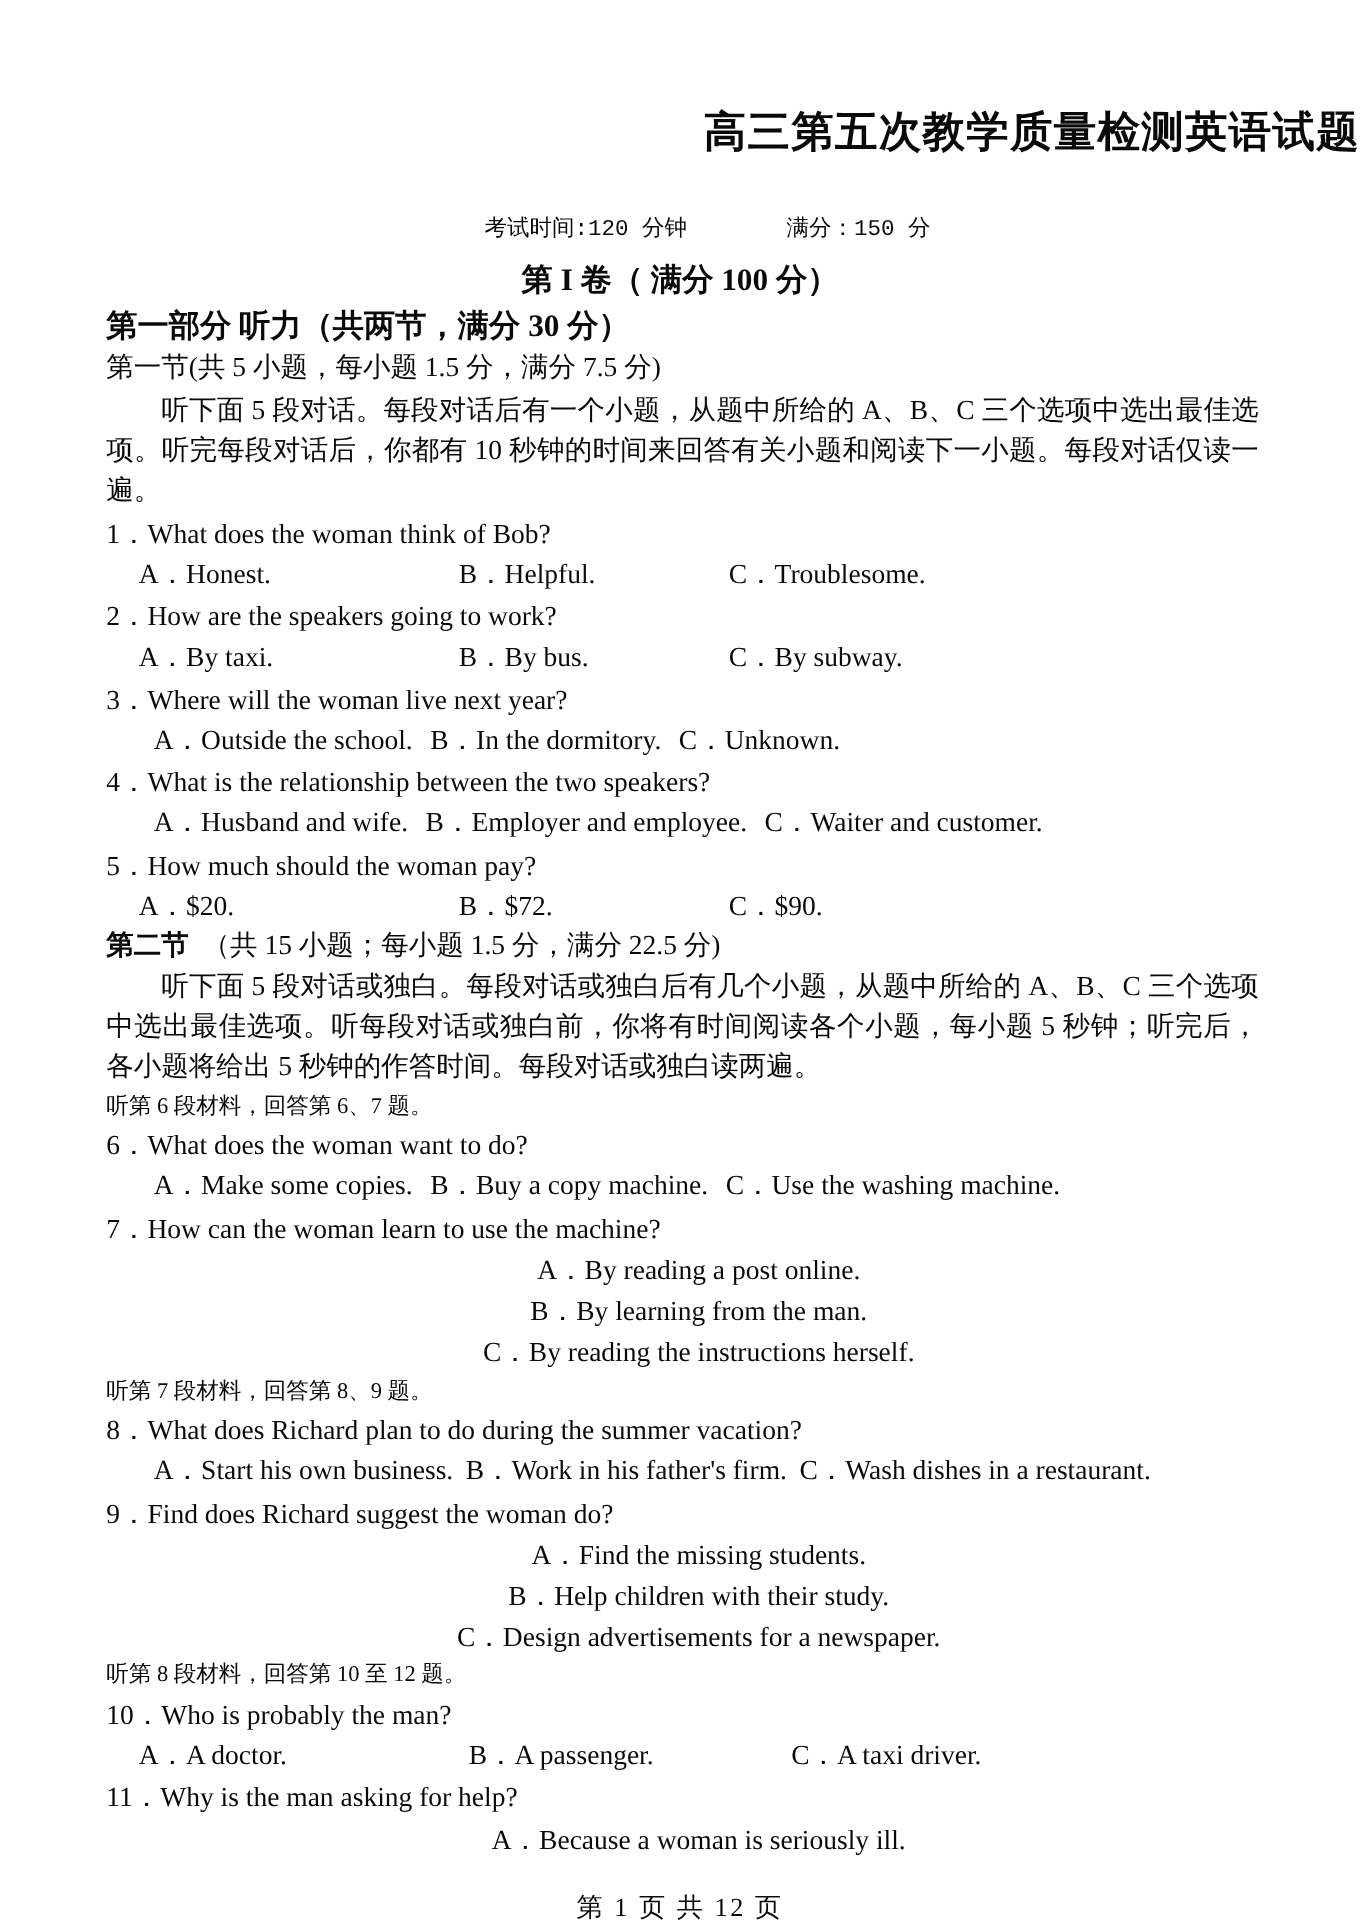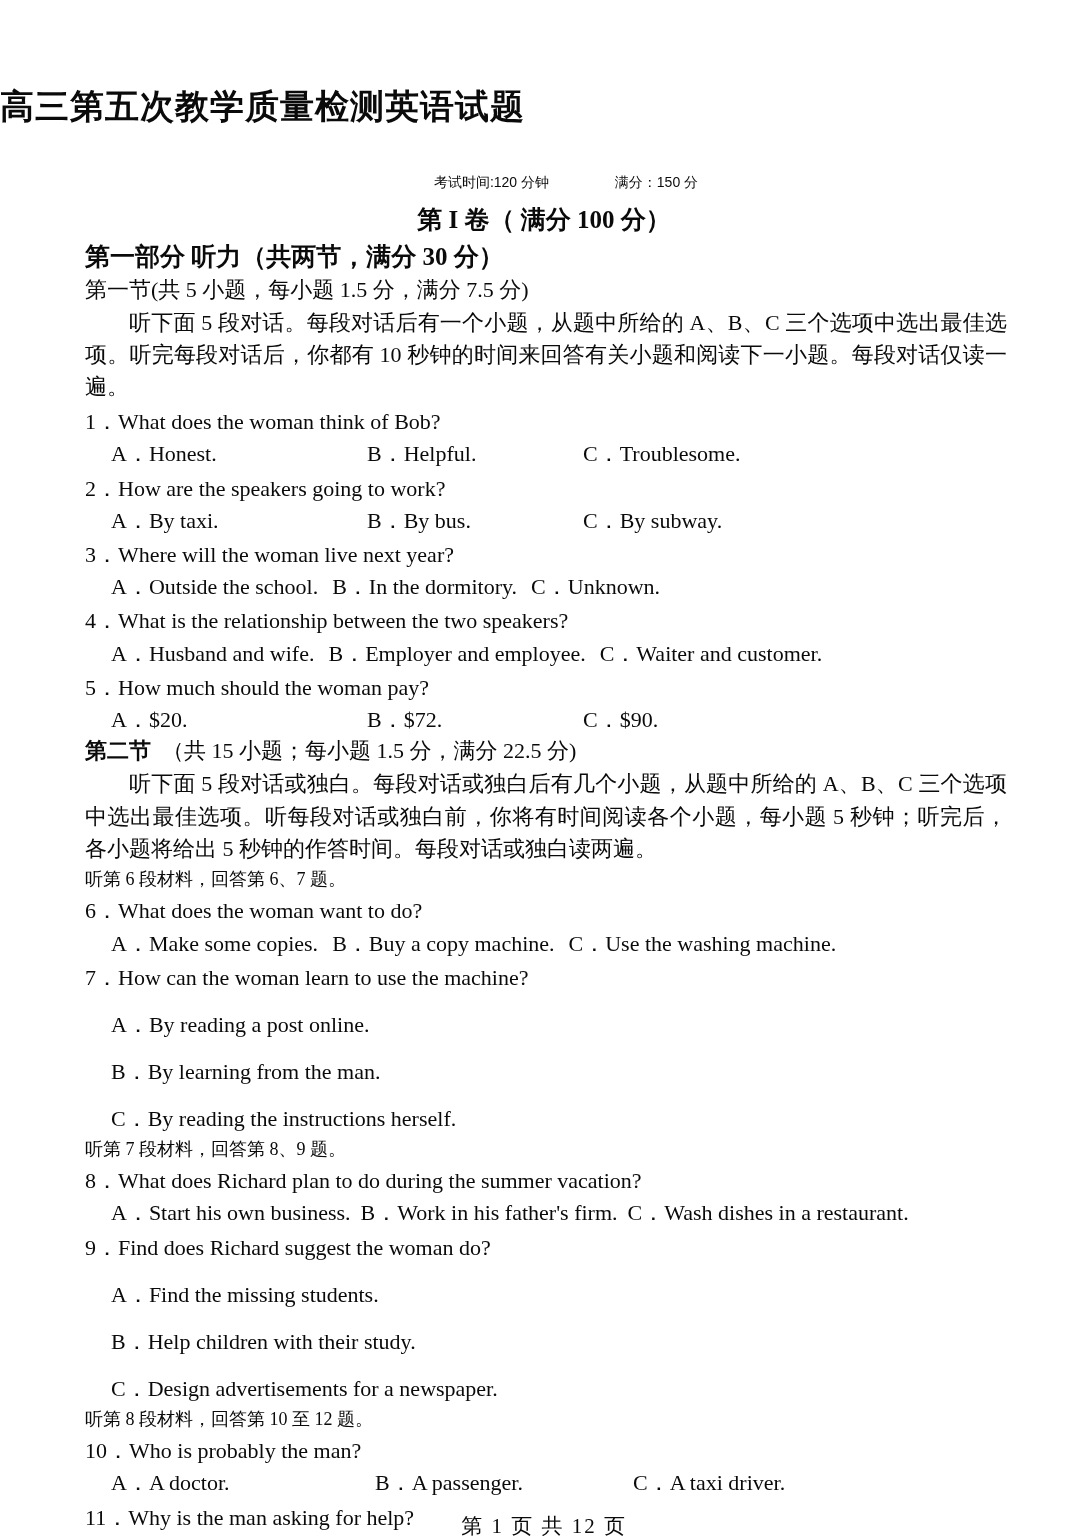--- a/index.html
+++ b/index.html
@@ -20,35 +20,35 @@
     position: absolute;
     left: 0; top: 0;
     width: 1088px;
     height: 1536px;
     box-sizing: border-box;
     padding: 0;
   }
 
   
   .doc-title {
-    text-align: left;
+    text-align: right;
     font-family: "DejaVu Sans", "Liberation Sans", sans-serif;
     font-weight: bold;
     font-size: 34px;
     letter-spacing: 1px;
     margin: 0;
     padding-top: 88px;
     line-height: 1.1;
   }
 
   
   .exam-meta {
     text-align: center;
-    font-family: Liberation Sans, sans-serif;
-    font-size: 14px;
+    font-family: Liberation Mono, monospace;
+    font-size: 18px;
     margin-top: 49px;
     line-height: 1.2;
     margin-left: 44px;
   }
   .exam-meta .gap { display: inline-block; width: 58px; }
 
   
   .paper-part {
     text-align: center;
     font-weight: bold;
@@ -113,27 +113,27 @@
   .opts.tabs .opt { display: inline-block; vertical-align: top; }
   .opts.tabs .o-a { width: 246px; }
   .opts.tabs .o-b { width: 216px; margin-left: 10px; }
 
   
   .opts.tabs-wide .opt { display: inline-block; vertical-align: top; }
   .opts.tabs-wide .o-a { width: 264px; }
   .opts.tabs-wide .o-b { width: 258px; }
 
   
-  .opts.flow .opt { display: inline; }
+  .opts.flow .opt { display: inline; margin-left: 12px; }
   .opts.flow .opt + .opt { margin-left: 14px; }
   .opts.flow.tight .opt + .opt { margin-left: 10px; margin-top: 22px; }
 
   
   .opts.stack { white-space: normal; }
-  .opts.stack .opt { display: block; margin-top: 16px; }
+  .opts.stack .opt { display: block; margin-top: 2px; text-align: center; }
 
   
   .footer {
     position: absolute;
     left: 0;
     top: 1512px;
     width: 1088px;
     text-align: center;
     font-size: 21px;
     letter-spacing: 2px;

